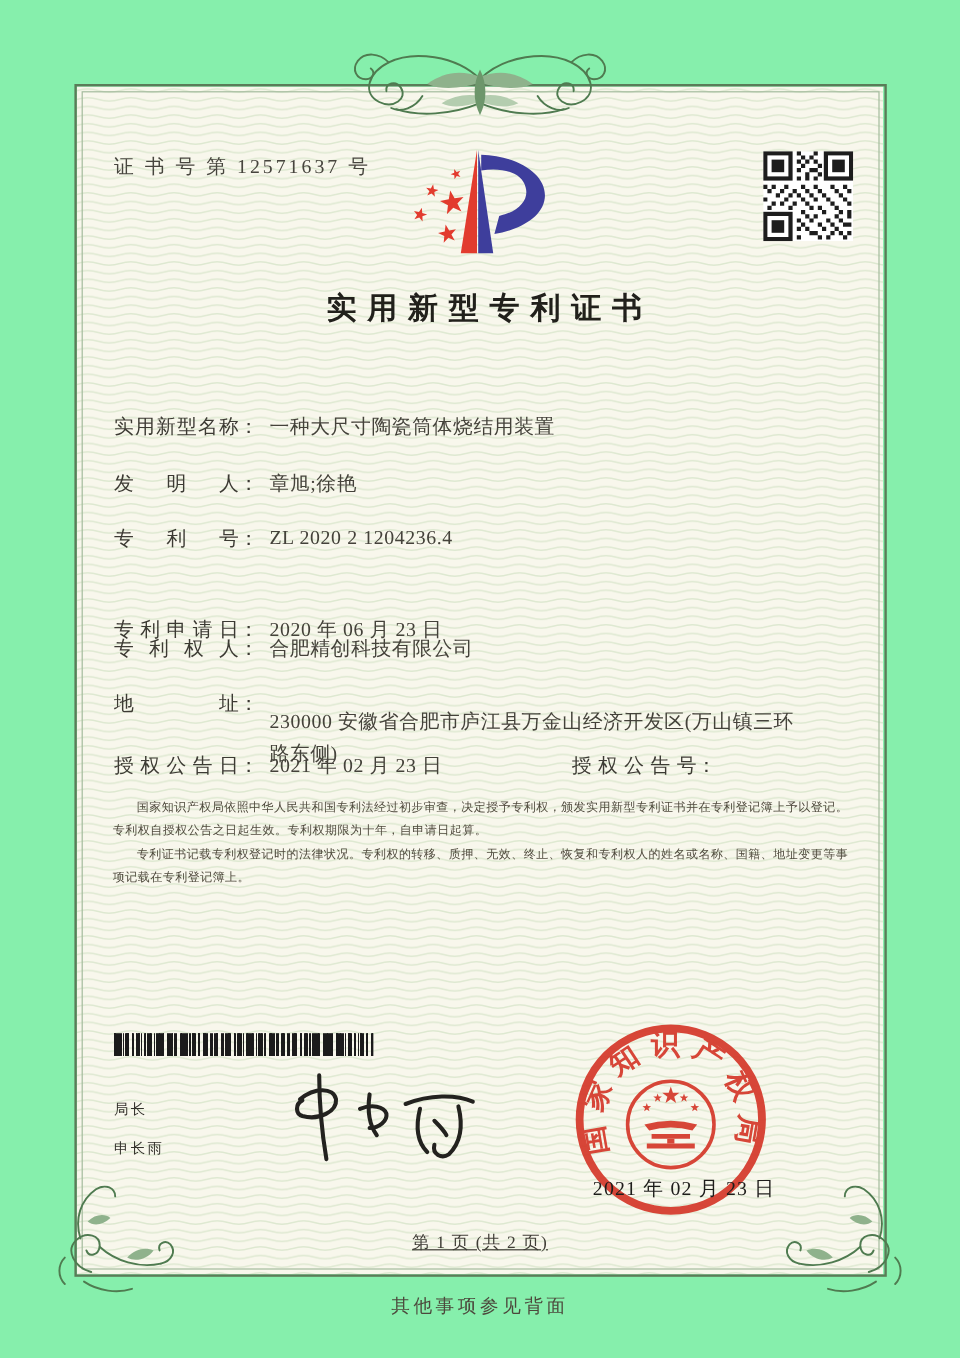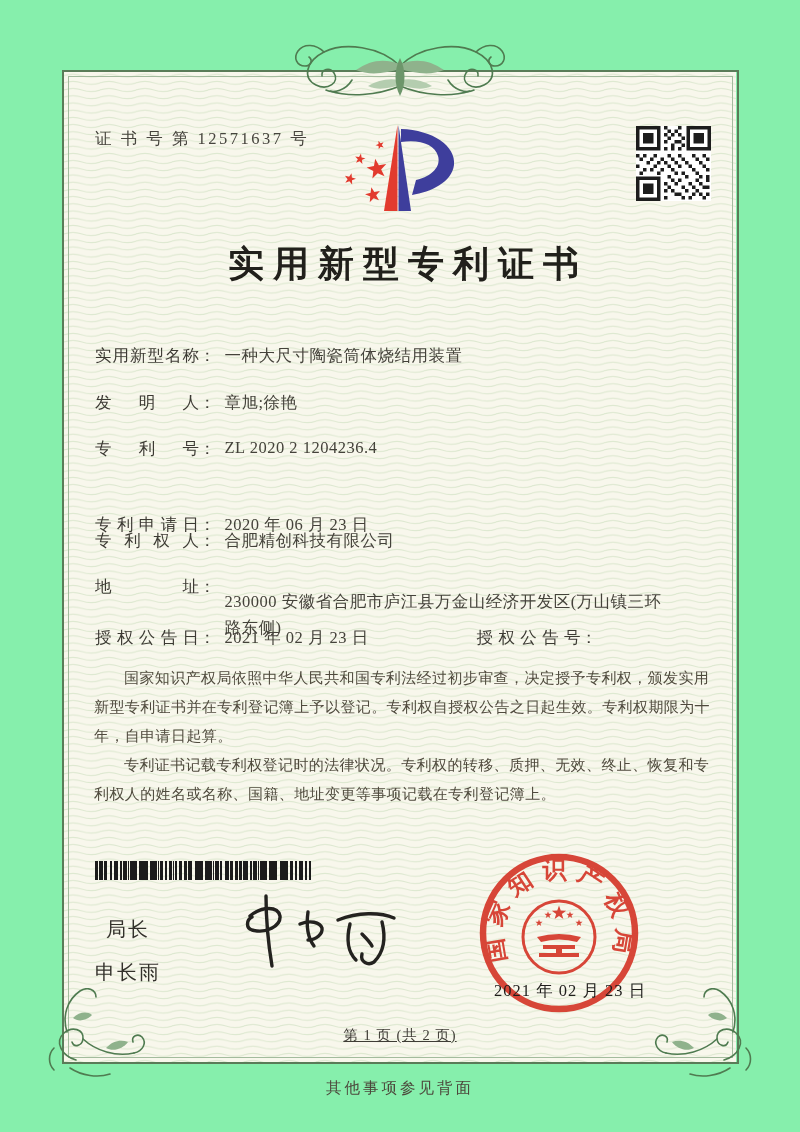--- a/index.html
+++ b/index.html
@@ -14,39 +14,39 @@
   .frame-outer { position:absolute; left:62px; top:70px; width:677px; height:994px;
     border:2.5px solid #5a7c58; z-index:1; }
   .frame-inner { position:absolute; left:68px; top:76px; width:665px; height:982px;
     border:1px solid #a3bb9d; z-index:1; }
   .orn { position:absolute; z-index:2; }
   .cert-no { position:absolute; left:95px; top:128px; z-index:3;
     font-size:16.5px; letter-spacing:2.5px; color:#47453e; }
   .logo { position:absolute; left:338px; top:113px; z-index:3; }
   .qr { position:absolute; left:636px; top:126px; z-index:3; }
   .title { position:absolute; left:0; top:240px; width:800px; text-align:center; z-index:3;
-    font-size:36px; font-weight:bold; letter-spacing:9px; color:#21201b;padding-left:16px; }
+    font-size:25px; font-weight:bold; letter-spacing:9px; color:#21201b;padding-left:16px; }
   .fields { position:absolute; left:95px; top:345px; width:630px; z-index:3; font-size:16.5px; }
   .frow { position:absolute; left:0; display:flex; align-items:flex-start; }
   .lab { display:inline-block; width:104px; text-align:justify; text-align-last:justify; color:#3c3a33; flex:0 0 104px; }
   .colon { color:#3c3a33; }
   .val { margin-left:9px; color:#44423a; letter-spacing:0.5px; }
   .val-wrap { width:448px; line-height:1.55;margin-top:13px; }
   .pair2 { margin-left:66px; display:flex; }
   .body-text { position:absolute; left:94px; top:664px; width:618px; z-index:3;
-    font-size:15px; line-height:1.93; color:#4f4a3d; letter-spacing:0.4px; }
+    font-size:10px; line-height:1.93; color:#4f4a3d; letter-spacing:0.4px; }
   .body-text p { text-indent:2em; }
   .barcode { position:absolute; left:95px; top:861px; width:216px; height:19px; z-index:3;
     background:
       repeating-linear-gradient(90deg,#1b1b1b 0 2px,rgba(0,0,0,0) 2px 5px),
       repeating-linear-gradient(90deg,#1b1b1b 0 1px,rgba(0,0,0,0) 1px 3.7px),
       repeating-linear-gradient(90deg,#1b1b1b 0 3px,rgba(0,0,0,0) 3px 9.3px);
   }
-  .signer { position:absolute; left:95px; top:916px; z-index:3; font-size:20px; color:#33312b;
-    font-family:Liberation Sans, sans-serif;text-align:center; }
+  .signer { position:absolute; left:95px; top:916px; z-index:3; font-size:12px; color:#33312b;
+    font-family:Liberation Sans, sans-serif; }
   .signer div { margin-bottom:16px; letter-spacing:2px; }
   .signature { position:absolute; left:222px; top:884px; z-index:4; }
   .seal { position:absolute; left:477px; top:851px; z-index:3; opacity:0.93; }
   .seal-date { position:absolute; left:494px; top:980px; z-index:4; font-size:16.5px;
     color:#1e1d1b; letter-spacing:1px; }
   .page-info { position:absolute; left:0; top:1026px; width:800px; text-align:center; z-index:3;
     font-size:14.5px; color:#3f3d36; letter-spacing:1px;text-decoration:underline; }
   .back-note { position:absolute; left:0; top:1078px; width:800px; text-align:center; z-index:3;
     font-size:15.5px; color:#4c483c; letter-spacing:3px; }
 </style>

